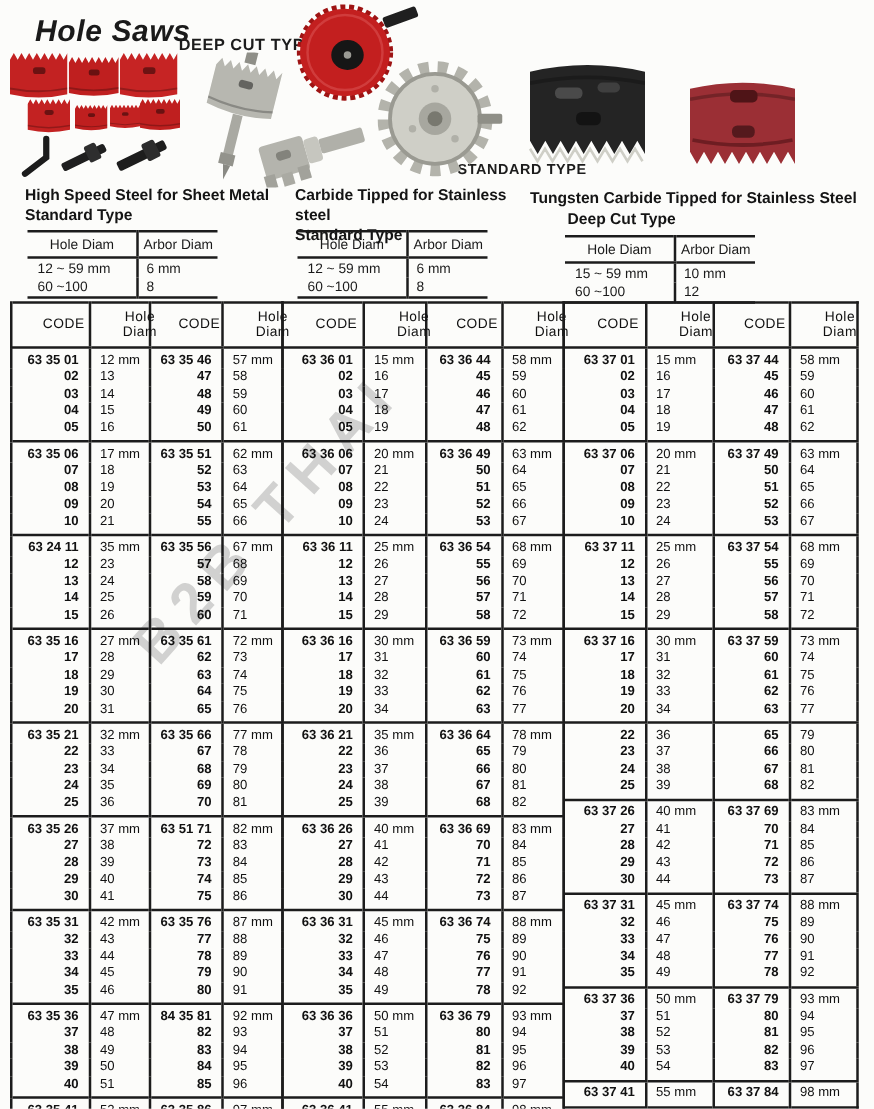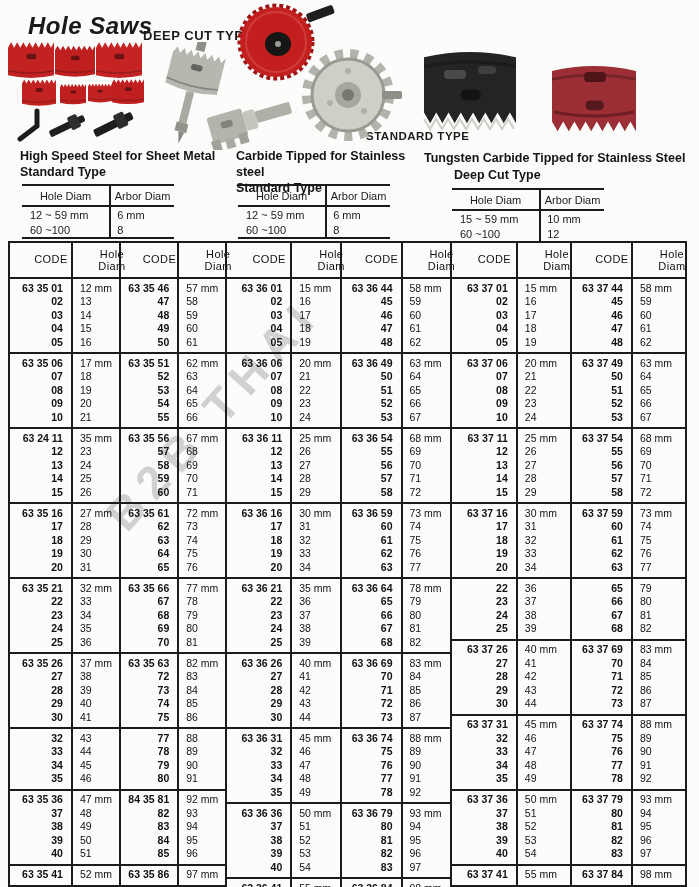--- a/index.html
+++ b/index.html
@@ -442,21 +442,21 @@
             <td class="code">25</td>
             <td class="diam">36</td>
             <td class="code">70</td>
             <td class="diam">81</td>
           </tr>
         </tbody>
         <tbody>
           <tr>
             <td class="code">63 35 26</td>
             <td class="diam">37 mm</td>
-            <td class="code">63 35 63</td>
+            <td class="code">63 51 71</td>
             <td class="diam">82 mm</td>
           </tr>
           <tr>
             <td class="code">27</td>
             <td class="diam">38</td>
             <td class="code">72</td>
             <td class="diam">83</td>
           </tr>
           <tr>
             <td class="code">28</td>
@@ -471,20 +471,26 @@
             <td class="diam">85</td>
           </tr>
           <tr>
             <td class="code">30</td>
             <td class="diam">41</td>
             <td class="code">75</td>
             <td class="diam">86</td>
           </tr>
         </tbody>
         <tbody>
+          <tr>
+            <td class="code">63 35 31</td>
+            <td class="diam">42 mm</td>
+            <td class="code">63 35 76</td>
+            <td class="diam">87 mm</td>
+          </tr>
           <tr>
             <td class="code">32</td>
             <td class="diam">43</td>
             <td class="code">77</td>
             <td class="diam">88</td>
           </tr>
           <tr>
             <td class="code">33</td>
             <td class="diam">44</td>
             <td class="code">78</td>

